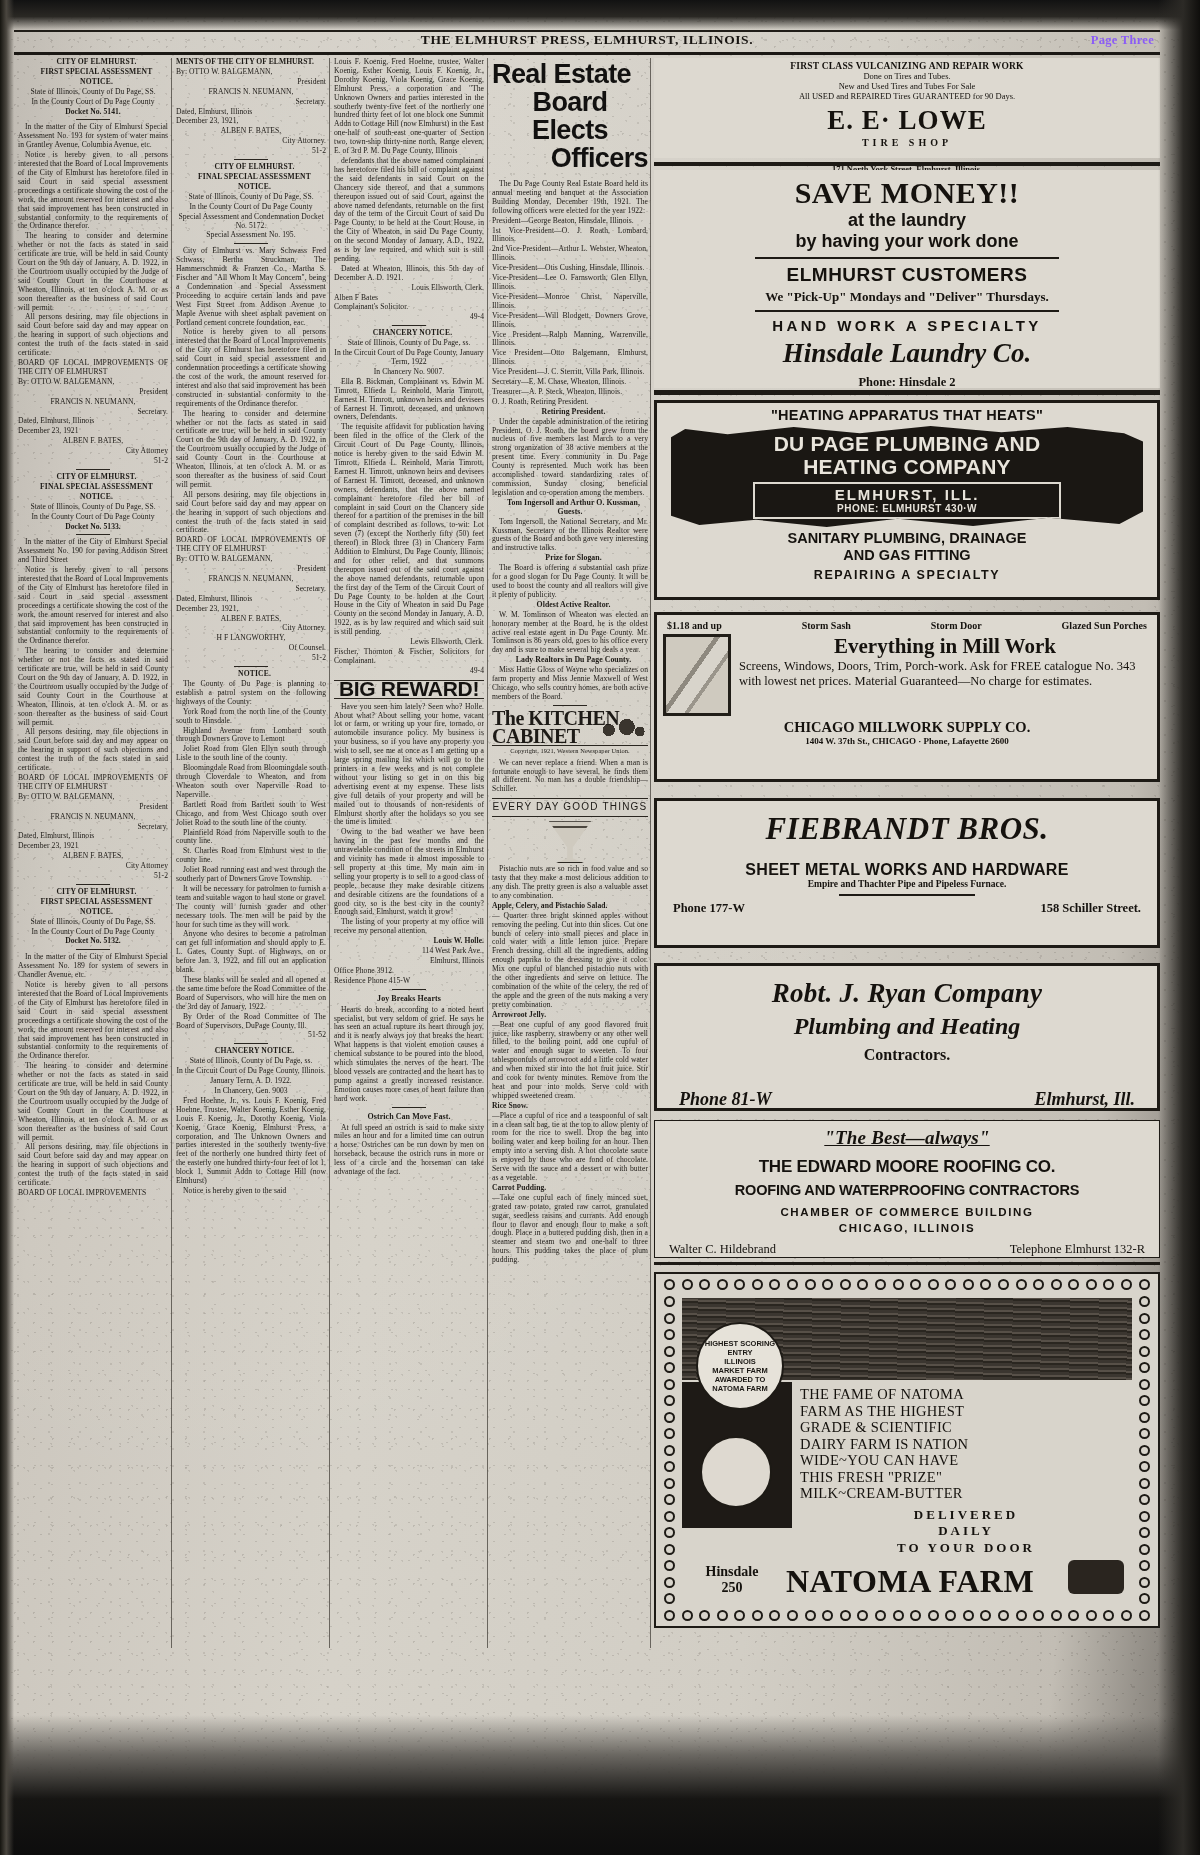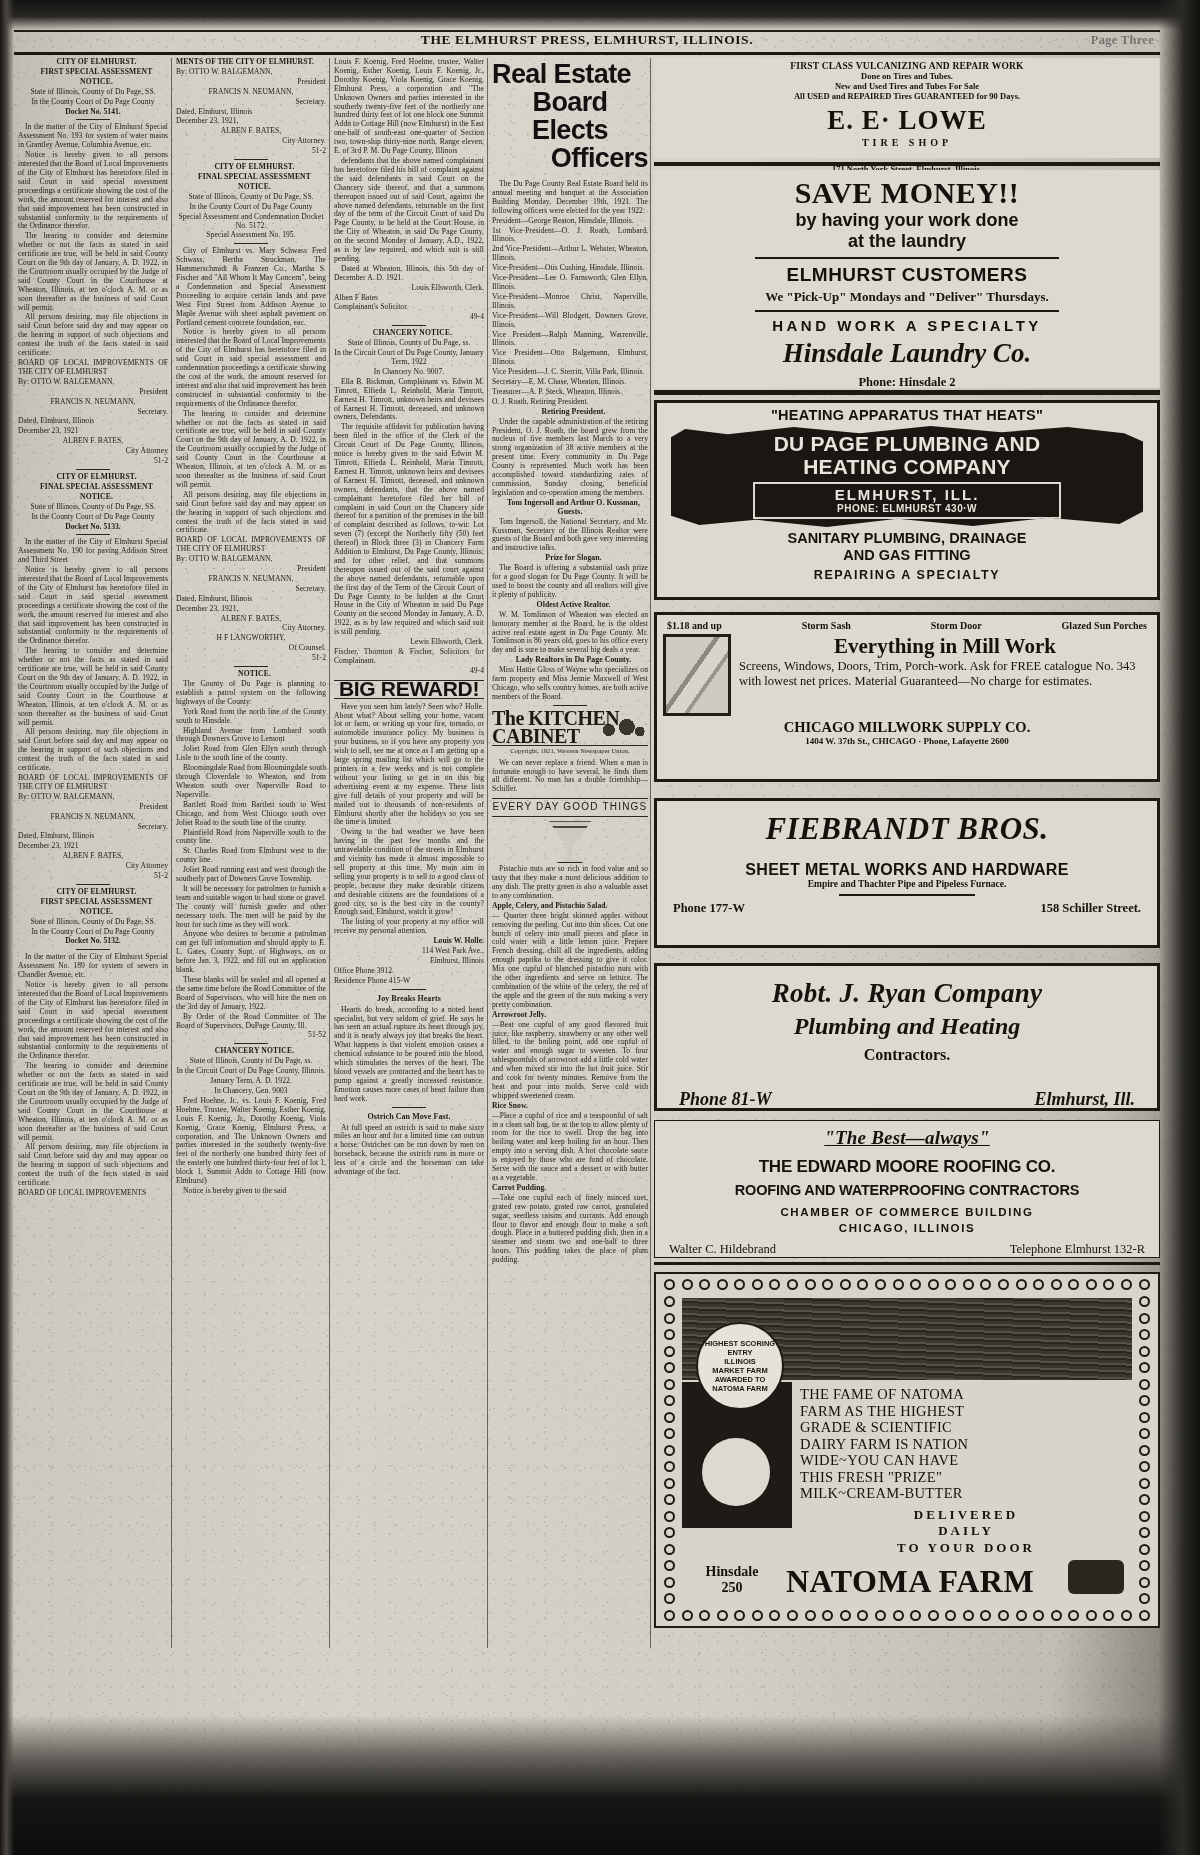--- a/index.html
+++ b/index.html
@@ -42,21 +42,21 @@
   .masthead{position:absolute;left:0;top:0;width:100%;height:26px;}
   .masthead .rule-top{position:absolute;left:0;right:0;top:0;height:2px;background:#201d18;}
   .masthead .rule-bot{position:absolute;left:0;right:0;bottom:1px;height:3px;background:#1b1814;}
   .mast-title{
     position:absolute;left:0;right:0;top:2px;text-align:center;
     font-family:"Liberation Serif",serif;font-weight:bold;font-size:13.5px;
     letter-spacing:.6px;color:#171411;
   }
   .mast-page{
     position:absolute;right:6px;top:3px;font-weight:bold;font-size:12.5px;
-    font-family:"Liberation Serif",serif;color:#737373;letter-spacing:.3px;
+    font-family:"Liberation Serif",serif;color:#8b5cf6;letter-spacing:.3px;
   }
 
   
   #cols{position:absolute;left:0;top:28px;width:100%;height:1590px;}
   .col{position:absolute;top:0;bottom:0;}
   .col.c1{left:4px;width:150px;}
   .col.c2{left:162px;width:150px;}
   .col.c3{left:320px;width:150px;}
   .col.c4{left:478px;width:156px;}
   .col.ads{left:640px;width:506px;}
@@ -93,21 +93,21 @@
   
   .ad{position:absolute;left:0;width:100%;box-sizing:border-box;background:#ddd9d0;}
   .bord-thick{border:3px solid #1d1a15;}
   .bord-thin{border:1px solid #1d1a15;}
 
   .ad-c{text-align:center;}
   .serif{font-family:"Liberation Serif",serif;}
   .b{font-weight:bold;}
 
   .lowe-l1{font-size:9.5px;font-weight:bold;letter-spacing:.2px;}
-  .lowe-l2{font-size:8.5px;font-weight:bold;}
+  .lowe-l2{font-size:8.5px;font-weight:normal;}
   .lowe-name{font-family:"Liberation Serif",serif;font-weight:bold;font-size:27px;letter-spacing:1px;margin:4px 0 1px;}
   .lowe-shop{font-size:10px;font-weight:bold;letter-spacing:4px;}
   .lowe-addr{font-size:8.5px;font-weight:bold;margin-top:16px;}
 
   .save-money{font-family:"Liberation Serif",serif;font-weight:bold;font-size:30px;letter-spacing:.5px;}
   .by-having{font-family:"Liberation Sans",sans-serif;font-weight:bold;font-size:18px;line-height:21px;}
   .elm-cust{font-family:"Liberation Sans",sans-serif;font-weight:bold;font-size:19px;letter-spacing:.5px;}
   .pickup{font-family:"Liberation Serif",serif;font-weight:bold;font-size:13px;}
   .handwork{font-family:"Liberation Sans",sans-serif;font-weight:bold;font-size:15px;letter-spacing:3.5px;}
   .hinsdale-l{font-family:"Liberation Serif",serif;font-style:italic;font-weight:bold;font-size:27px;}
@@ -475,22 +475,22 @@
         <div class="lowe-l2">New and Used Tires and Tubes For Sale</div>
         <div class="lowe-l2">All USED and REPAIRED Tires GUARANTEED for 90 Days.</div>
         <div class="lowe-name">E. E· LOWE</div>
         <div class="lowe-shop">TIRE SHOP</div>
         <div class="lowe-addr">171 North York Street, Elmhurst, Illinois.</div>
       </div>
       <div style="position:absolute;left:0;top:104px;width:100%;height:4px;background:#1d1a15;"></div>
 
       <div class="ad ad-c" style="top:112px;height:218px;padding:6px 8px;">
         <div class="save-money">SAVE MONEY!!</div>
+        <div class="by-having">at the laundry</div>
         <div class="by-having">by having your work done</div>
-        <div class="by-having">at the laundry</div>
         <div class="hrule"></div>
         <div class="elm-cust">ELMHURST CUSTOMERS</div>
         <div class="pickup" style="margin-top:3px">We "Pick-Up" Mondays and "Deliver" Thursdays.</div>
         <div class="hrule"></div>
         <div class="handwork">HAND WORK A SPECIALTY</div>
         <div class="hinsdale-l" style="margin-top:4px">Hinsdale Laundry Co.</div>
         <div class="hins-phone" style="margin-top:6px">Phone: Hinsdale 2</div>
       </div>
       <div style="position:absolute;left:0;top:332px;width:100%;height:5px;background:#1d1a15;"></div>
 

